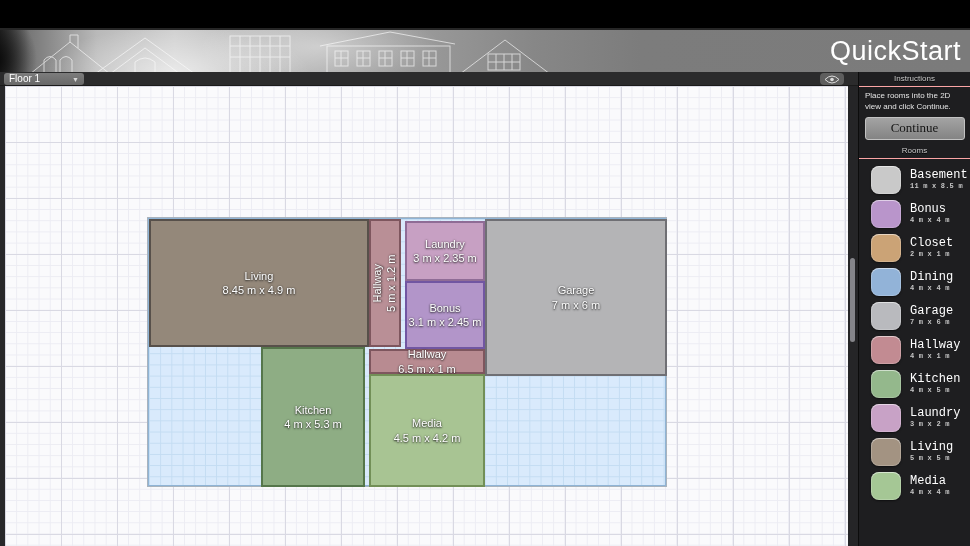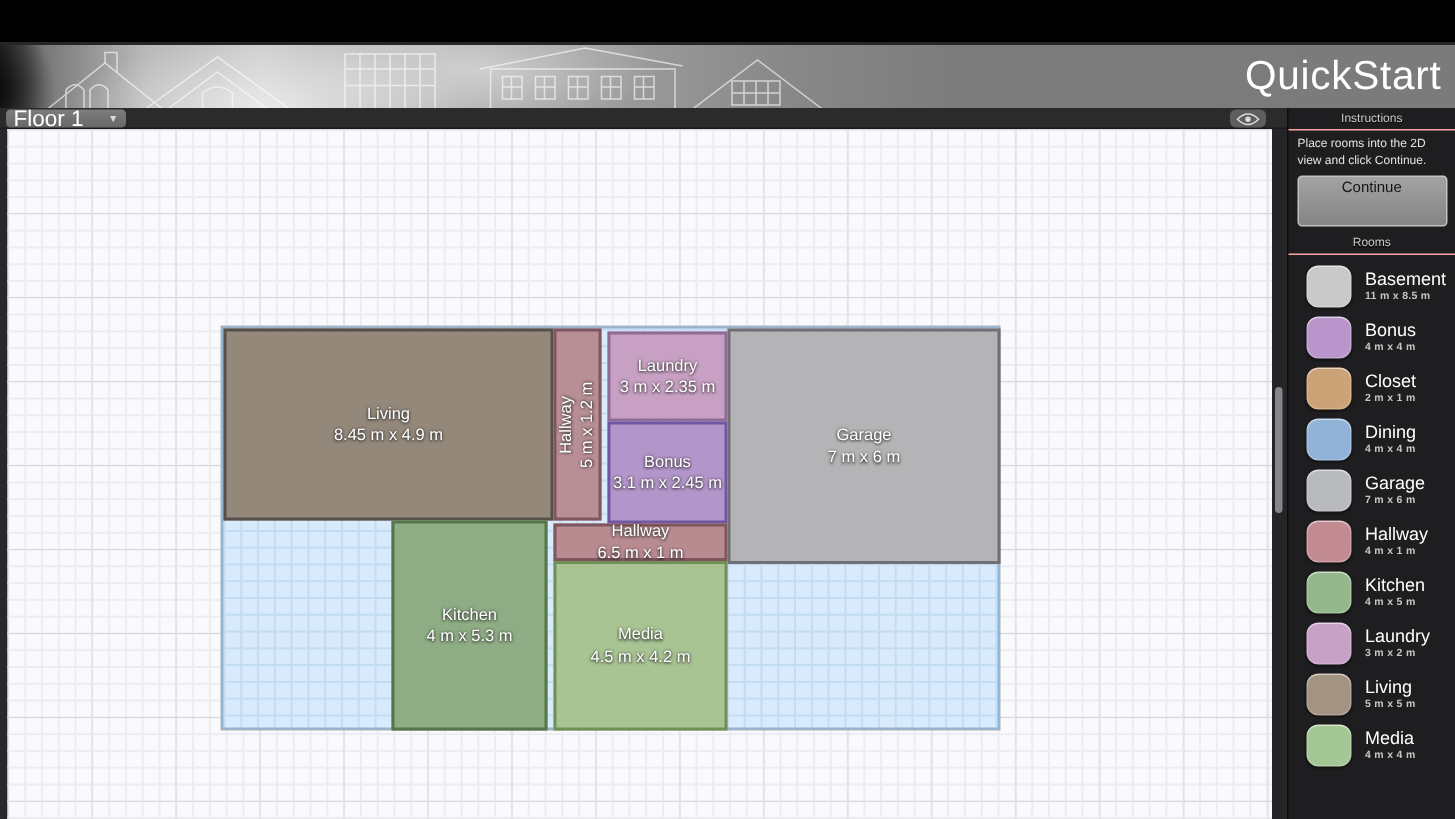--- a/index.html
+++ b/index.html
@@ -19,21 +19,21 @@
   #sketch { position:absolute; left:0; top:0; }
   #app-title { position:absolute; right:9px; top:50%; transform:translateY(-50%);
     color:#fff; font-size:27px; letter-spacing:.5px; }
 
   
   #toolbar { position:absolute; left:0; top:44px; width:858px; height:14px;
     background:#2b2b2c; border-bottom:1px solid #1a1a1a; }
   #floor-selector { position:absolute; left:4px; top:1px; width:80px; height:12px;
     background:linear-gradient(#7d7d7d,#686868); border-radius:3px;
     display:flex; align-items:center; padding:0 5px; cursor:pointer; }
-  #floor-selector .lbl { color:#fff; font-size:15px; line-height:1; flex:1; }
+  #floor-selector .lbl { color:#fff; font-size:10px; line-height:1; flex:1; }
   #floor-selector .chev { color:#d8d8d8; font-size:7px; line-height:1; }
   #eye-button { position:absolute; right:14px; top:1px; width:24px; height:12px;
     background:#5e5e5e; border-radius:4px; display:flex; align-items:center;
     justify-content:center; cursor:pointer; }
 
   
   #left-strip { position:absolute; left:0; top:58px; width:5px; height:488px; background:#28282a; }
   #canvas { position:absolute; left:5px; top:58px; width:843px; height:488px;
     background-color:#fafafc;
     background-image:
@@ -59,24 +59,24 @@
   .plan-label { font-size:11px; color:#fff; text-align:center; line-height:1.3;
     text-shadow:0 1px 2px rgba(35,35,35,.9), 0 0 2px rgba(35,35,35,.6); }
   .plan-label.rotated { transform:rotate(-90deg); white-space:nowrap; }
 
   
   #sidebar { position:absolute; left:858px; top:44px; width:112px; height:502px;
     background:#1e1e20; border-left:1px solid #0c0c0c; }
   .side-header { font-size:8px; color:#c9c9c9; text-align:center; padding:2px 0 3px;
     border-bottom:1px solid #fca5a5; text-shadow:0 1px 0 #000; }
   #instructions-text { font-size:8px; color:#e3e3e3; line-height:1.35; padding:4px 6px 3px; }
-  #continue-button { display:block; width:100px; margin:1px auto 4px; padding:2px 0 19px;
-    font-size:10px; color:#161616; text-align:center; border-radius:3px;
-    background:linear-gradient(#a3a3a3,#848484); border:1px solid #c2c2c2; cursor:pointer; }
-  #room-list { display:flex; flex-direction:column; gap:6px; padding:7px 0 0 12px; }
+  #continue-button { display:block; width:100px; margin:1px auto 4px; padding:2px 0 3px;
+    font-size:13px; color:#161616; text-align:center; border-radius:3px;
+    background:linear-gradient(#a3a3a3,#848484); border:1px solid #c2c2c2; cursor:pointer;font-family:Liberation Serif, serif; }
+  #room-list { display:flex; flex-direction:column; gap:6px; padding:7px 0 0 12px;font-family:Liberation Mono, monospace; }
   .room-item { display:flex; align-items:center; gap:9px; height:28px; cursor:pointer; }
   .swatch { width:30px; height:28px; border-radius:8px; flex:0 0 30px;
     box-shadow:inset 0 1px 0 rgba(255,255,255,.45), inset 0 0 0 1px rgba(255,255,255,.18),
                0 1px 2px rgba(0,0,0,.5); }
   .room-name { font-size:12px; color:#fff; line-height:1.15; }
   .room-dims { font-size:7px; font-weight:bold; color:#c6c6c6; letter-spacing:.2px; }
 </style>
 </head>
 <body>
 

